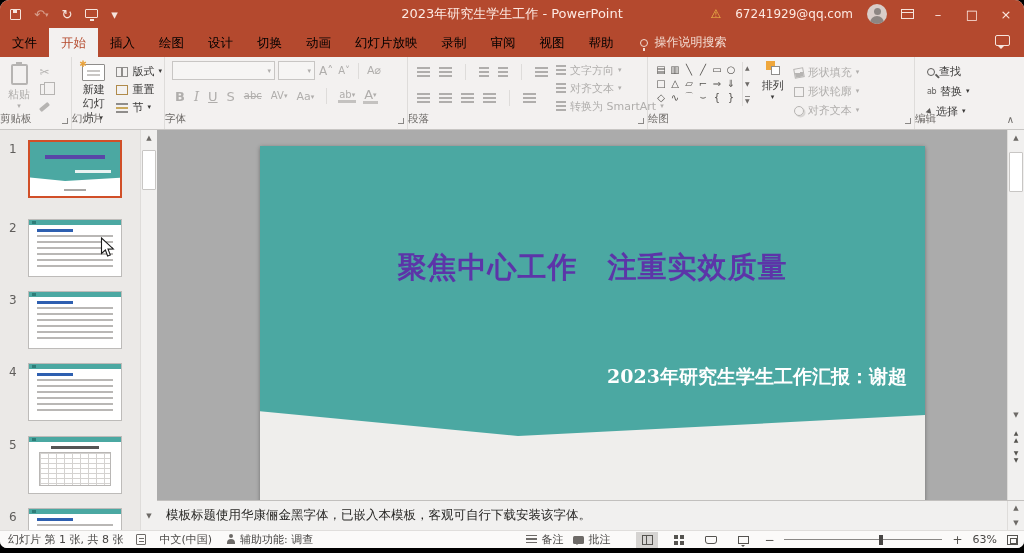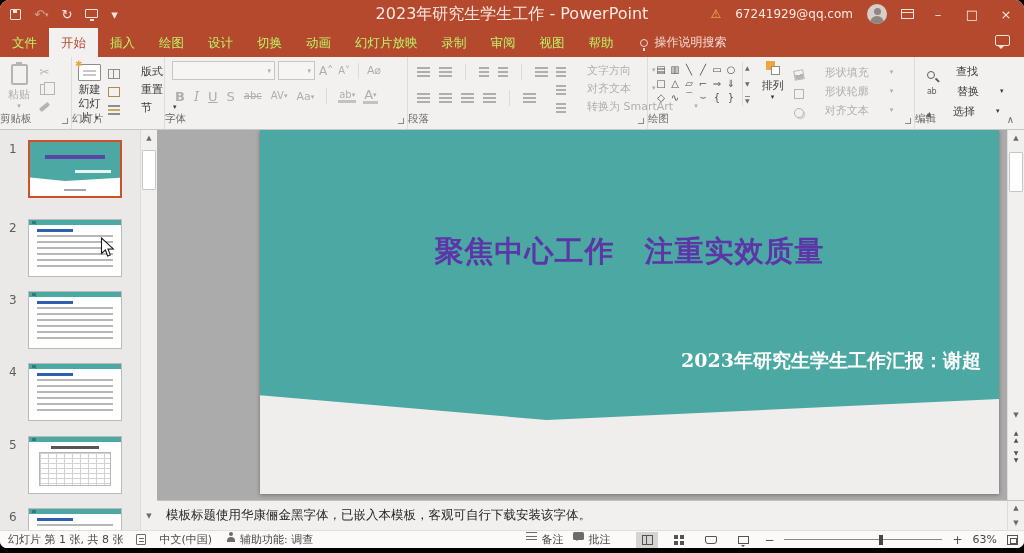--- a/index.html
+++ b/index.html
@@ -11,52 +11,52 @@
   
   .titlebar { position:relative; height:28px; background:#B4492E; color:#fff; }
   .qat { position:absolute; left:10px; top:0; height:28px; display:flex; align-items:center; gap:13px; }
   .qat .g { font-size:13px; color:#f6e4dc; line-height:1; }
   .qat .dim { color:#d79e8c; }
   .ico-save { width:11px; height:11px; border:1.6px solid #f6e4dc; border-radius:1px; position:relative; }
   .ico-save::after { content:""; position:absolute; left:2px; top:-1px; width:4px; height:4px; background:#f6e4dc; }
   .ico-monitor { width:13px; height:9px; border:1.5px solid #f6e4dc; border-radius:1px; position:relative; margin-top:-2px; }
   .ico-monitor::after { content:""; position:absolute; left:3.5px; top:9px; width:4px; height:2px; background:#f6e4dc; }
   .tb-title { position:absolute; left:0; right:0; top:0; height:28px; text-align:center;
-    font-size:16px; line-height:28px; color:#fde9e2; }
+    font-size:13px; line-height:28px; color:#fde9e2; }
   .tb-right { position:absolute; right:8px; top:0; height:28px; display:flex; align-items:center; gap:14px; }
   .warn { color:#f2c04a; font-size:12px; }
   .acct { font-size:12px; color:#fde9e2; }
   .avatar { width:20px; height:20px; border-radius:50%; background:#d9cdc9; position:relative; overflow:hidden; }
   .avatar::before { content:""; position:absolute; left:6.5px; top:3.5px; width:7px; height:7px; border-radius:50%; background:#8d8683; }
   .avatar::after { content:""; position:absolute; left:3px; top:12px; width:14px; height:9px; border-radius:7px 7px 0 0; background:#8d8683; }
   .ico-ribopt { width:13px; height:10px; border:1.4px solid #f6e4dc; position:relative; }
   .ico-ribopt::after { content:""; position:absolute; left:0; top:2px; width:10.5px; height:1.4px; background:#f6e4dc; }
   .cap { font-size:13px; color:#fde9e2; width:20px; text-align:center; }
 
   
   .tabrow { position:relative; height:29px; background:#B4492E; display:flex; align-items:stretch; }
-  .tab { color:#bef264; font-size:12.5px; line-height:29px; padding:0 12px; white-space:nowrap; }
+  .tab { color:#000000; font-size:12.5px; line-height:29px; padding:0 12px; white-space:nowrap; }
   .tab.active { background:#f3f1f0; color:#b4492c; }
   .ribbon-search { display:flex; align-items:center; gap:7px; margin-left:14px; color:#f3dcd2; font-size:12px; }
   .bulb { width:8px; height:8px; border:1.4px solid #f3dcd2; border-radius:50%; position:relative; }
   .bulb::after { content:""; position:absolute; left:2px; top:8px; width:2.4px; height:3px; background:#f3dcd2; }
   .comment-top { position:absolute; right:14px; top:7px; width:15px; height:11px; border:1.5px solid #f6e4dc; border-radius:2px; }
   .comment-top::after { content:""; position:absolute; left:2px; top:10px; border:3px solid transparent; border-top-color:#f6e4dc; }
 
   
   .ribbon { position:relative; height:73px; background:#f3f1f0; border-bottom:1px solid #c8c6c4; display:flex; }
   .rgroup { position:relative; border-right:1px solid #dedcda; height:100%; flex:none; }
   .rlabel { position:absolute; bottom:3px; left:0; right:0; text-align:left; font-size:10.5px; color:#6d6a67; }
   .launcher { position:absolute; right:3px; bottom:5px; width:6px; height:6px;
     border-right:1.3px solid #8a8886; border-bottom:1.3px solid #8a8886; }
   .gray { color:#b0aeac; }
   .dark { color:#3b3a39; }
   .dd { font-size:7px; vertical-align:middle; }
   .bigbtn { display:flex; flex-direction:column; align-items:center; justify-content:flex-start; font-size:11px; line-height:1.25; text-align:center; }
-  .sbtn { display:flex; align-items:flex-end; gap:21px; font-size:11px; line-height:15px; white-space:nowrap; }
+  .sbtn { display:flex; align-items:center; gap:4px; font-size:11px; line-height:15px; white-space:nowrap; }
 
   .ico-clipboard { width:17px; height:21px; border:2px solid #b6b4b2; border-radius:2px; position:relative; margin:5px 0 3px; }
   .ico-clipboard::before { content:""; position:absolute; left:3.5px; top:-4px; width:6px; height:3px; background:#b6b4b2; }
   .ico-scissors { font-size:12px; color:#b6b4b2; line-height:1; }
   .ico-copy { width:9px; height:11px; border:1.4px solid #b6b4b2; position:relative; }
   .ico-copy::after { content:""; position:absolute; left:2.5px; top:-3.5px; width:9px; height:11px; border:1.4px solid #b6b4b2; background:#f3f1f0; }
   .ico-brush { width:11px; height:4px; background:#b6b4b2; border-radius:1px; transform:rotate(-40deg); margin:4px 0; }
 
   .ico-newslide { width:23px; height:17px; border:1.4px solid #8f8d8b; background:#fff; border-radius:1px; position:relative; margin:5px 0 2px; }
   .ico-newslide::before { content:"✱"; position:absolute; left:-4px; top:-6px; font-size:9px; color:#e8a23c; }
@@ -121,21 +121,21 @@
   .vscroll { position:relative; width:17px; background:#f1f0ef; border-left:1px solid #dedcda; flex:none; }
   .vs-btn { position:absolute; left:0; width:100%; height:16px; font-size:7px; color:#6d6a67;
     display:flex; align-items:center; justify-content:center; background:#f1f0ef; }
   .vs-thumb { position:absolute; left:1px; width:14px; background:#fff; border:1px solid #c8c6c4; border-radius:1px; }
   .vs-dbl { position:absolute; left:0; width:100%; height:18px; font-size:6px; line-height:1.1; color:#55534f;
     display:flex; flex-direction:column; align-items:center; justify-content:center; }
 
   .main-col { flex:1; display:flex; flex-direction:column; }
   .editor { position:relative; height:370px; background:#ababab; overflow:hidden; display:flex; }
   .canvas { position:relative; flex:1; }
-  .slide { position:absolute; left:103px; top:0; width:739px; height:364px; background:#efeeec;
+  .slide { position:absolute; left:103px; top:16px; width:665px; height:364px; background:#efeeec;
     box-shadow:0 1px 4px rgba(0,0,0,.35); }
   .slide-teal { position:absolute; left:0; top:0; width:100%; height:290px; background:#4BA8A2;
     clip-path:polygon(0 0,100% 0,100% 92.8%,38.8% 100%,0 91.5%); }
   .slide-title { position:absolute; left:0; top:102px; width:100%; text-align:center;
     font-size:29px; font-weight:bold; color:#5C35A8; letter-spacing:1px; }
   .slide-sub { position:absolute; right:18px; top:218px; font-size:19px; font-weight:bold; color:#fff;
     font-family:"DejaVu Serif","Liberation Serif",serif; }
   .slide-date { position:absolute; left:0; top:330px; width:100%; text-align:center;
     font-size:20px; font-weight:bold; color:#6c6b69; }
 
@@ -148,21 +148,21 @@
   
   .statusbar { position:relative; height:18px; background:#fbfaf9; border-top:1px solid #e0dedc;
     display:flex; align-items:center; font-size:11px; color:#484644; }
   .sb-left { display:flex; align-items:center; gap:13px; padding-left:8px; }
   .ico-proof { width:10px; height:11px; border:1.2px solid #6d6a67; border-radius:1px; position:relative; }
   .ico-proof::after { content:""; position:absolute; left:2px; top:3px; width:5px; height:1.2px; background:#6d6a67; box-shadow:0 3px 0 #6d6a67; }
   .ico-person { width:11px; height:11px; position:relative; }
   .ico-person::before { content:""; position:absolute; left:3.5px; top:0; width:4px; height:4px; border-radius:50%; background:#6d6a67; }
   .ico-person::after { content:""; position:absolute; left:1.5px; top:5px; width:8px; height:5px; border-radius:4px 4px 0 0; background:#6d6a67; }
   .sb-right { position:absolute; right:6px; top:0; height:100%; display:flex; align-items:center; gap:10px; }
-  .sb-item { display:flex; align-items:flex-start; gap:4px; }
+  .sb-item { display:flex; align-items:center; gap:4px; }
   .ico-notes { width:11px; height:9px; background:repeating-linear-gradient(to bottom,#6d6a67 0 1.3px,transparent 1.3px 3.5px); }
   .ico-comment { width:11px; height:8px; background:#6d6a67; border-radius:1.5px; position:relative; }
   .ico-comment::after { content:""; position:absolute; left:2px; top:7px; border:2.5px solid transparent; border-top-color:#6d6a67; }
   .viewbtn { width:22px; height:16px; display:flex; align-items:center; justify-content:center; }
   .viewbtn.sel { background:#d6d4d2; }
   .ico-vnormal { width:11px; height:10px; border:1.2px solid #55534f; position:relative; }
   .ico-vnormal::after { content:""; position:absolute; left:3px; top:0; width:1.2px; height:8px; background:#55534f; }
   .ico-vsorter { width:10px; height:10px;
     background:linear-gradient(#55534f,#55534f) 0 0/4px 4px no-repeat, linear-gradient(#55534f,#55534f) 6px 0/4px 4px no-repeat,
                linear-gradient(#55534f,#55534f) 0 6px/4px 4px no-repeat, linear-gradient(#55534f,#55534f) 6px 6px/4px 4px no-repeat; }

